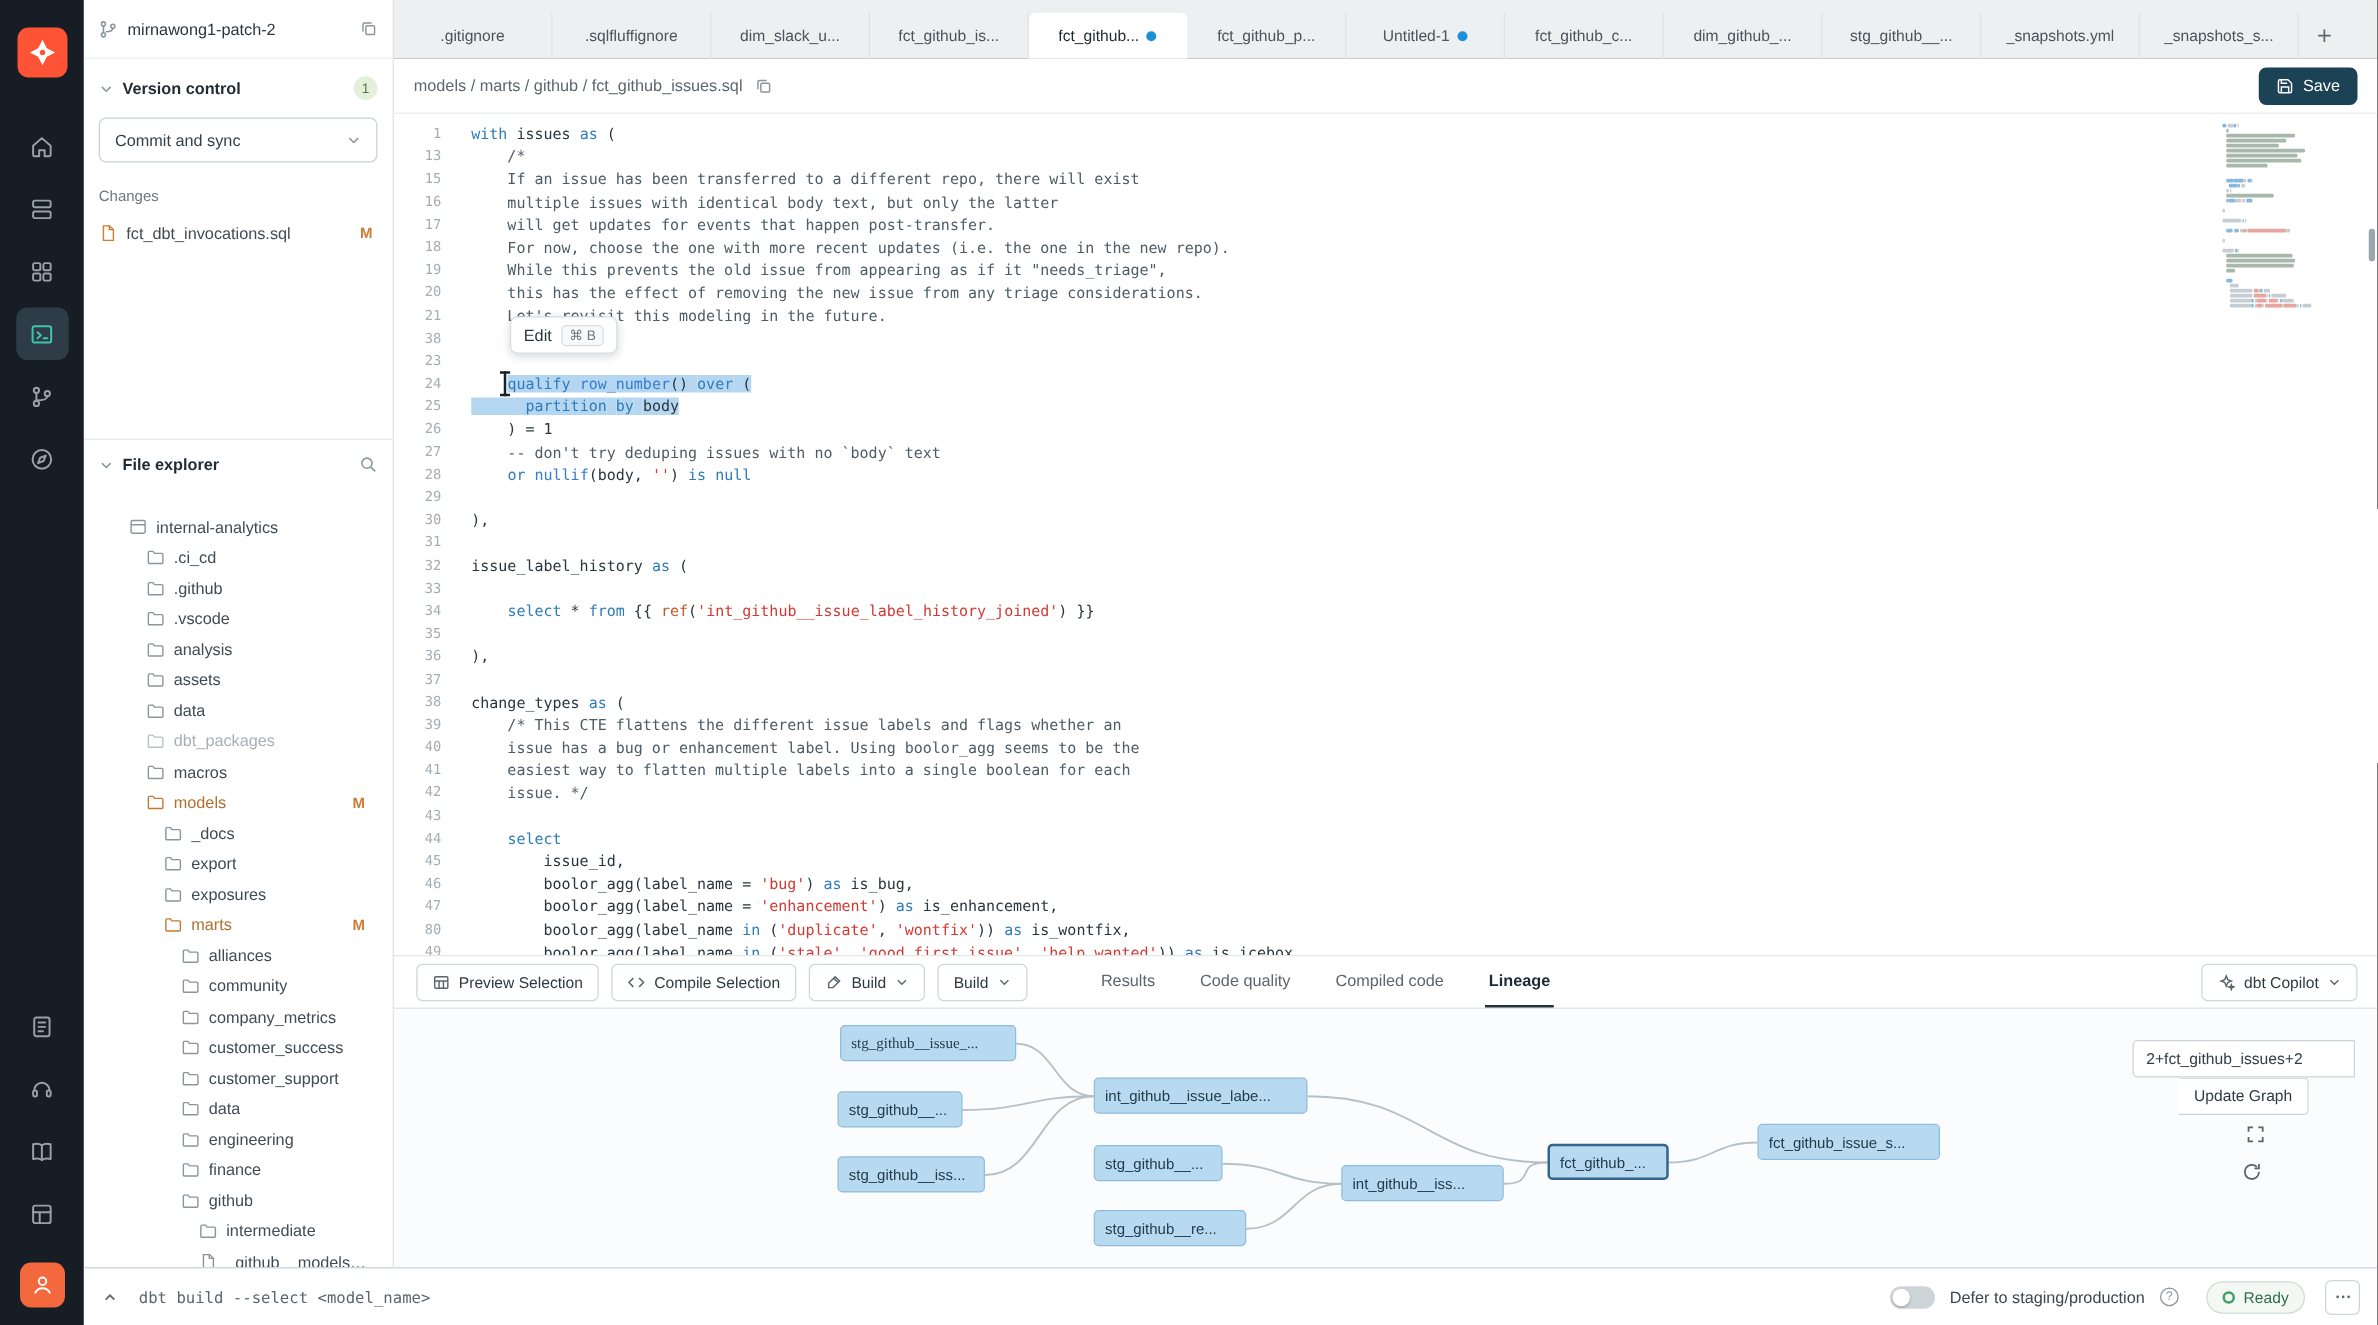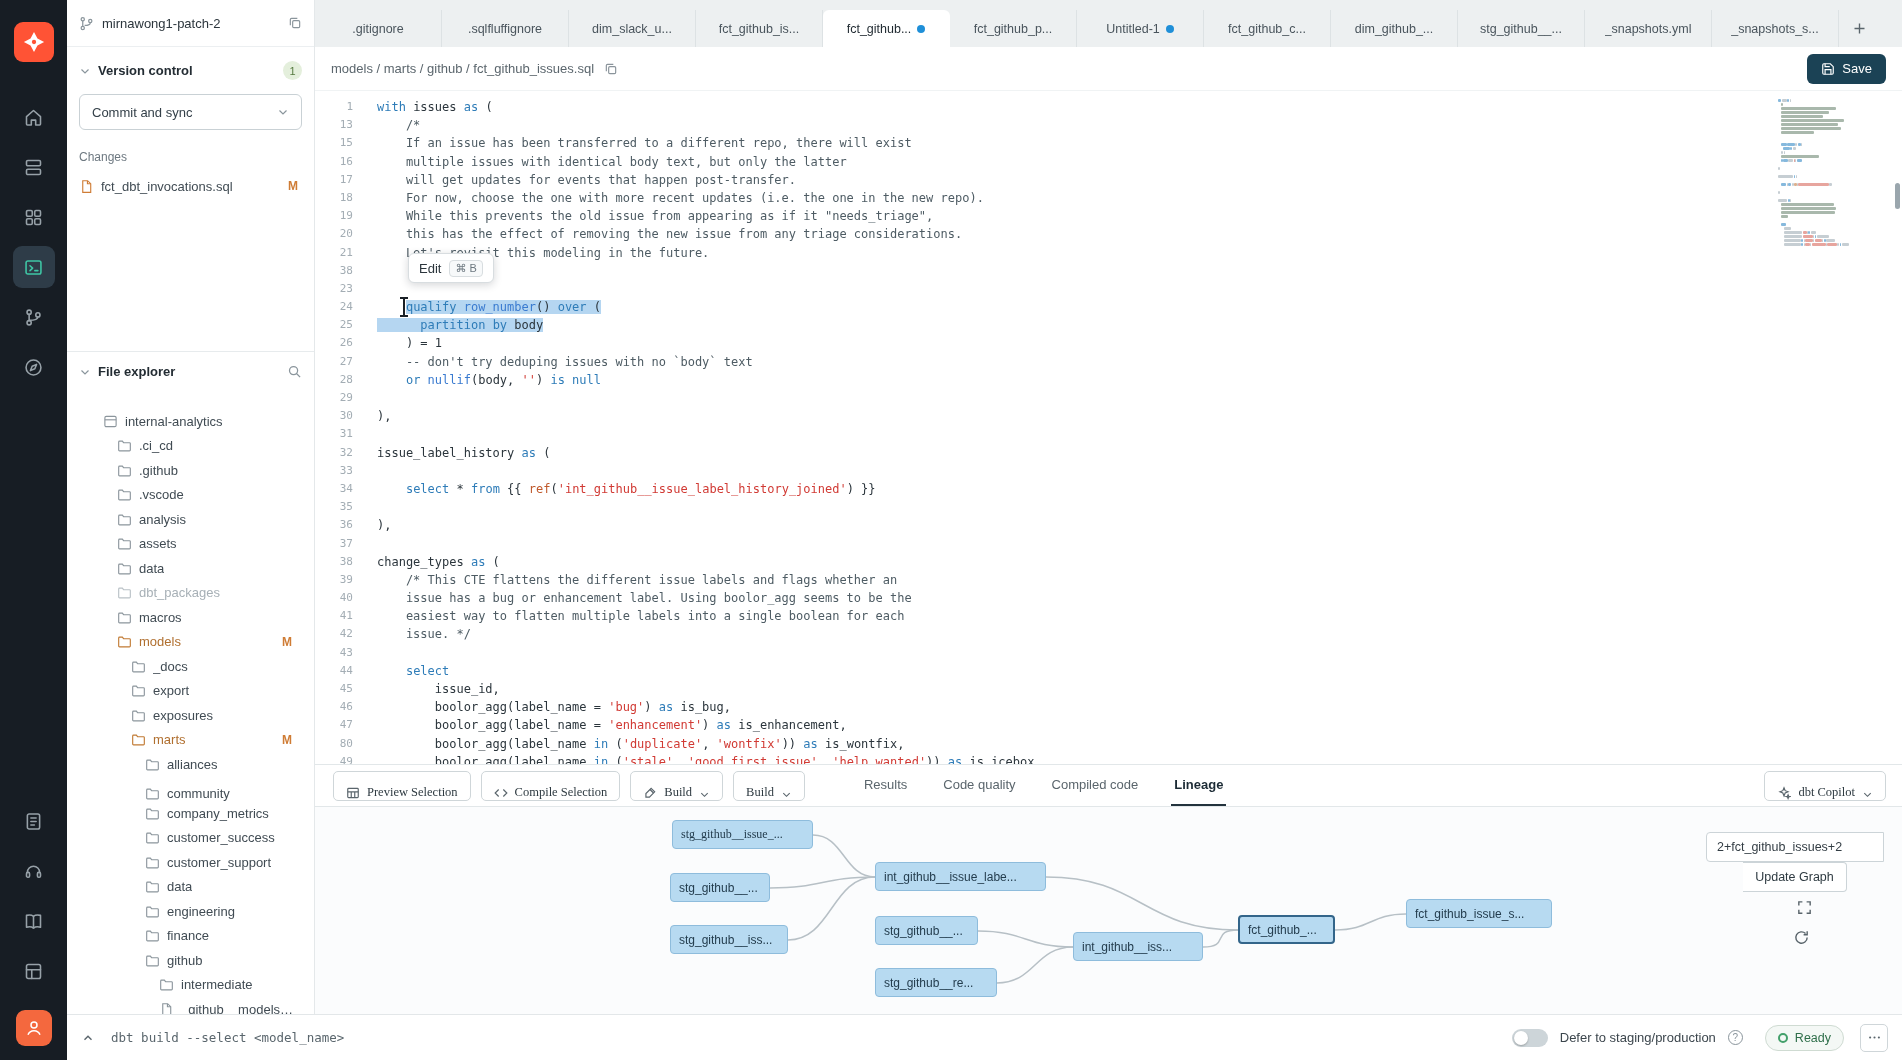--- a/index.html
+++ b/index.html
@@ -94,22 +94,22 @@
   .mm-row { position:relative; height:2.5px; margin-bottom:1.5px; }
   .mm-row i { position:absolute; top:0; height:2.5px; border-radius:1px; }
   .mm-kw{background:#86b9dd;} .mm-fn{background:#86b9dd;} .mm-str{background:#e7a59e;}
   .mm-com{background:#a9b8ac;} .mm-txt{background:#c6ced3;} .mm-jin{background:#ddb08e;} .mm-num{background:#c6ced3;}
   .vscroll { position:absolute; right:1px; top:0; bottom:0; width:6px; }
   .vthumb { position:absolute; top:92px; width:5px; height:26px; border-radius:3px; background:#9aa6ad; }
 
   
   .toolbar { height:43px; flex:none; background:#fff; border-top:1px solid #e2e7e9; border-bottom:1px solid #e2e7e9;
     display:flex; align-items:center; padding-left:18px; }
-  .tbtn { height:30px; border:1px solid #cfd6d9; border-radius:5px; background:#fff; display:flex; align-items:flex-end;
-    padding:0 12px; font-size:12.5px; color:#2e3a41; gap:7px; margin-right:10px; cursor:pointer;font-family:Liberation Serif, serif; }
+  .tbtn { height:30px; border:1px solid #cfd6d9; border-radius:5px; background:#fff; display:flex; align-items:center;
+    padding:0 12px; font-size:12.5px; color:#2e3a41; gap:7px; margin-right:10px; cursor:pointer; }
   .tbtn svg { color:#5a656c; }
   .bt-tabs { display:flex; height:100%; margin-left:46px; gap:30px; }
   .bt-tab { display:flex; align-items:center; font-size:13px; color:#5a656c; border-bottom:2px solid transparent;
     padding:0 3px; cursor:pointer; }
   .bt-tab.active { color:#1c2b35; font-weight:bold; border-bottom-color:#23333d; }
   .copilot { margin-left:auto; margin-right:16px; }
 
   
   .canvas { height:207px; flex:none; background:#fbfcfd; position:relative; overflow:hidden; }
   .edges { position:absolute; inset:0; }
@@ -413,21 +413,21 @@
                 <span class="mbadge">M</span>
               </div>
               <div class="tree-row" style="padding-left: 66px;">
                 <span class="ticon">
                   <svg viewBox="0 0 16 16" fill="none" stroke="currentColor" stroke-width="1.2">
                     <path d="M1.8 12.8V4.2c0-.5.4-.9.9-.9h3l1.3 1.7h6.3c.5 0 .9.4.9.9v6.9c0 .5-.4.9-.9.9H2.7c-.5 0-.9-.4-.9-.9z"></path>
                   </svg>
                 </span>
                 <span class="tlabel">alliances</span>
               </div>
-              <div class="tree-row" style="padding-left: 66px; align-items: flex-end;">
+              <div class="tree-row" style="padding-left: 66px;">
                 <span class="ticon">
                   <svg viewBox="0 0 16 16" fill="none" stroke="currentColor" stroke-width="1.2">
                     <path d="M1.8 12.8V4.2c0-.5.4-.9.9-.9h3l1.3 1.7h6.3c.5 0 .9.4.9.9v6.9c0 .5-.4.9-.9.9H2.7c-.5 0-.9-.4-.9-.9z"></path>
                   </svg>
                 </span>
                 <span class="tlabel">community</span>
               </div>
               <div class="tree-row" style="padding-left: 66px;">
                 <span class="ticon">
                   <svg viewBox="0 0 16 16" fill="none" stroke="currentColor" stroke-width="1.2">

